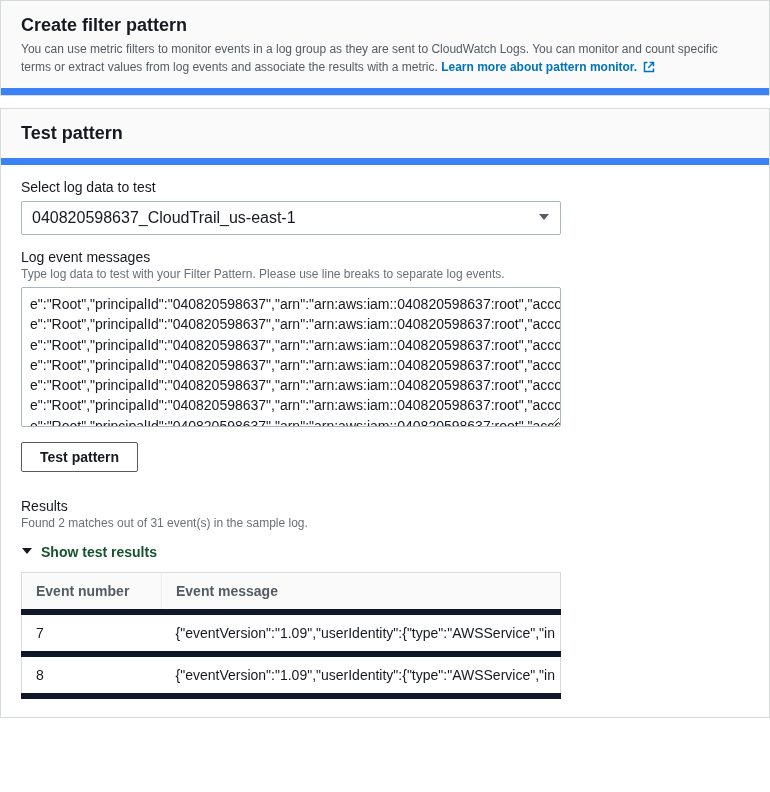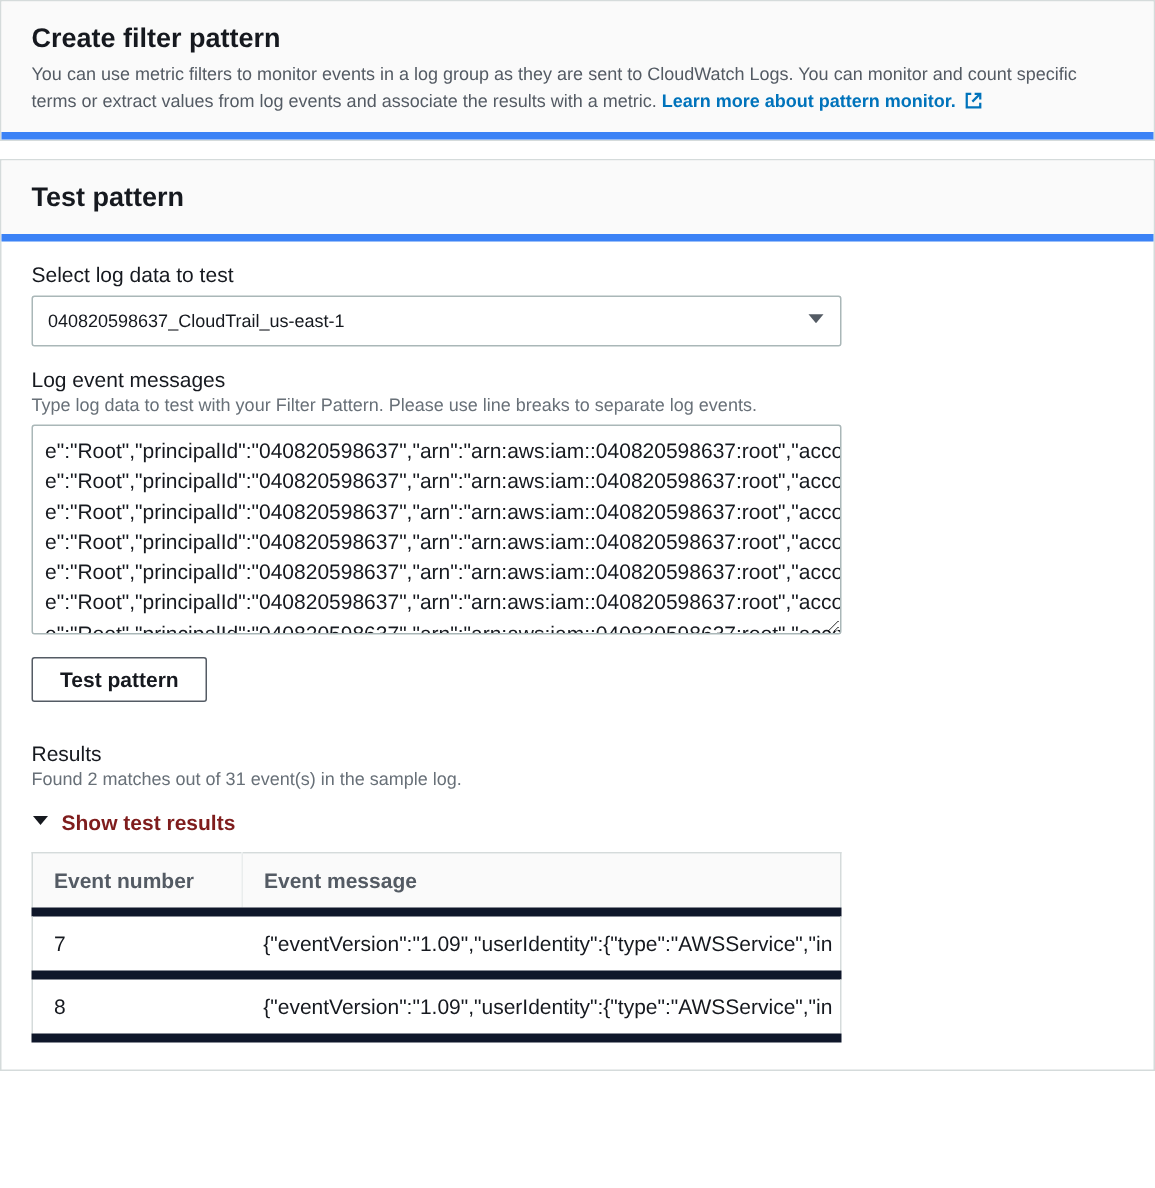--- a/index.html
+++ b/index.html
@@ -10,21 +10,21 @@
     background: #ffffff;
     width: 770px;
   }
   .panel {
     border: 1px solid #d5dbdb;
     background: #ffffff;
     margin-bottom: 12px;
   }
   .panel-header {
     padding: 14px 28px 10px 20px;
-    border-bottom: 5px solid #3b82f6;
+    border-bottom: 7px solid #3b82f6;
     background: #fafafa;
   }
   .panel-title {
     font-size: 18px;
     font-weight: 700;
     margin-bottom: 4px;
     color: #16191f;
   }
   .panel-desc {
     font-size: 12px;
@@ -77,21 +77,21 @@
     cursor: pointer;
     color: #16191f;
   }
   .select-wrap { width: 540px; }
   .select {
     width: 100%;
     height: 34px;
     border: 1px solid #aab7b8;
     border-radius: 2px;
     padding: 0 32px 0 10px;
-    font-size: 12px;
+    font-size: 16px;
     background: #fff;
     position: relative;
     display: flex;
     align-items: center;
     cursor: pointer;
   }
   .select .caret {
     position: absolute;
     right: 10px;
     top: 50%;
@@ -123,21 +123,21 @@
     cursor: pointer;
     margin-top: 12px;
   }
   .results-label { font-size: 14px; margin-top: 26px; margin-bottom: 2px; }
   .results-hint { font-size: 12px; color: #687078; }
   .toggle-row {
     display: flex; align-items: center; gap: 8px;
     margin-top: 14px; margin-bottom: 12px;
     cursor: pointer;
     font-weight: 700;
-    color: #7f1d1d;
+    color: #14532d;
   }
   table.results {
     width: 540px;
     border-collapse: collapse;
     border: 1px solid #d5dbdb;
     table-layout: fixed;
   }
   table.results th, table.results td {
     padding: 10px 14px;
     font-size: 14px;

